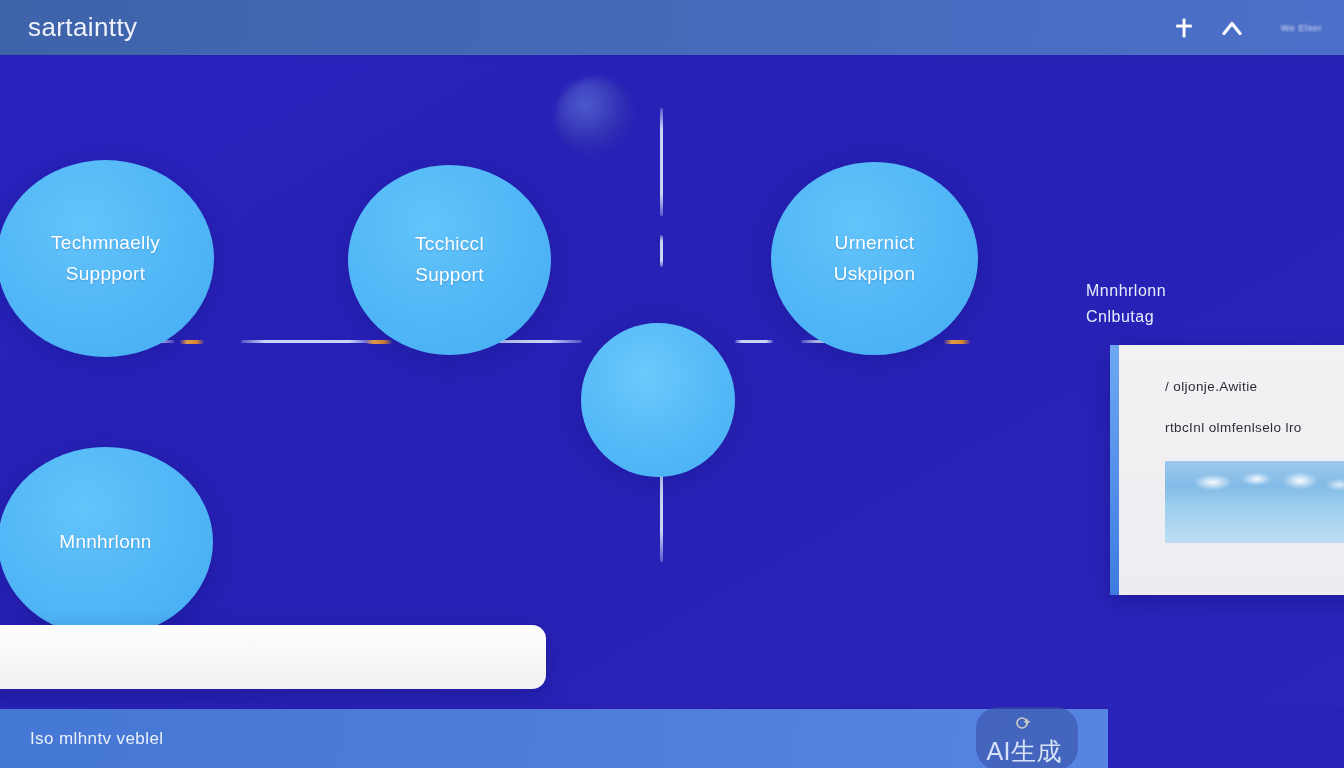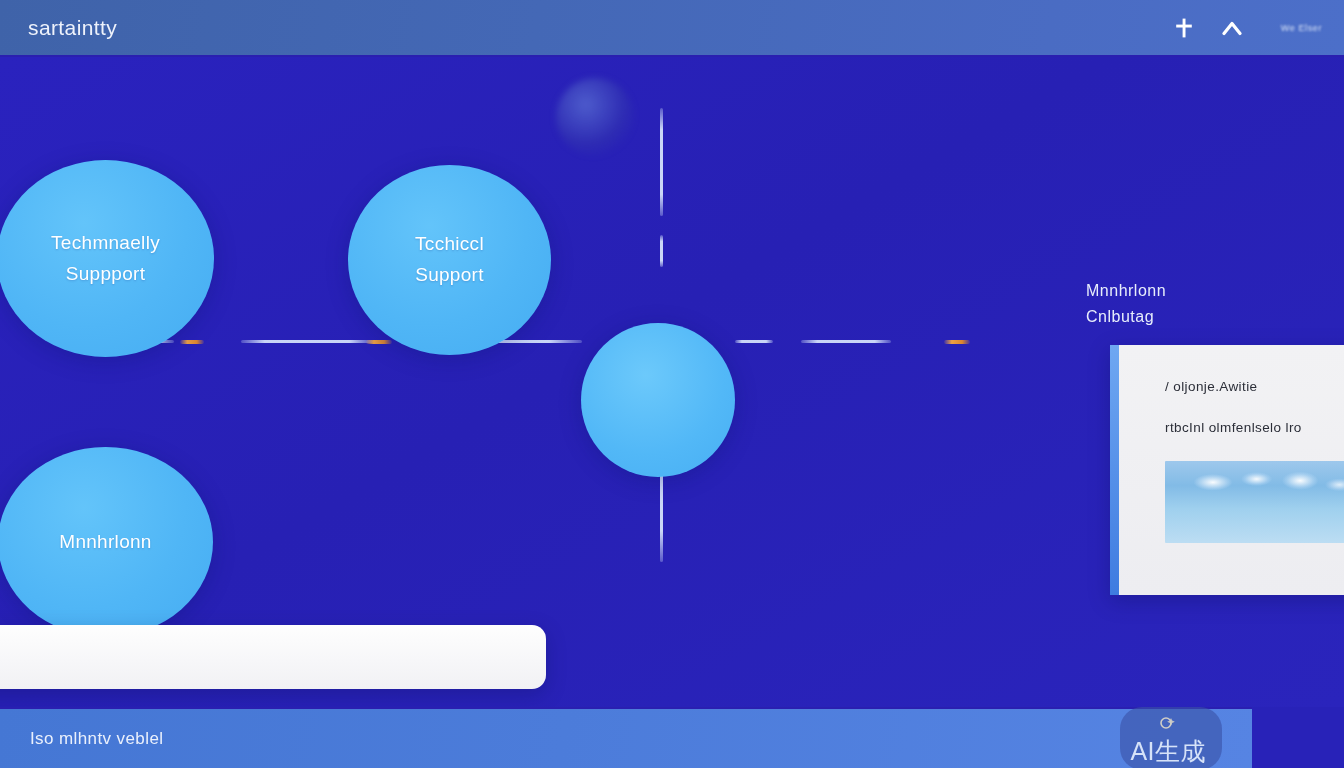--- a/index.html
+++ b/index.html
@@ -49,21 +49,21 @@
     left: 0; top: 0;
     width: 1344px; height: 57px;
     background: linear-gradient(100deg, #3F63A9 0%, #4468B6 40%, #4A6CC3 78%, #4C6FC9 100%);
     display: flex;
     align-items: center;
     padding: 0 22px 0 28px;
     border-bottom: 2px solid #2A1FB0;
   }
   .topbar-title {
     color: #EEF2FB;
-    font-size: 21px;
+    font-size: 26px;
     letter-spacing: .4px;
     filter: blur(.45px);
     font-weight: 400;
     flex: 0 0 auto;
   }
   .topbar-spacer { flex: 1 1 auto; }
   .topbar-actions {
     display: flex;
     align-items: center;
     gap: 22px;
@@ -208,21 +208,21 @@
       radial-gradient(ellipse 24px 12px at 62% 24%, rgba(255,255,255,.96) 0%, rgba(185,218,245,.5) 55%, rgba(185,218,245,0) 76%),
       radial-gradient(ellipse 18px 8px at 80% 29%, rgba(245,250,255,.8) 0%, rgba(180,212,242,.4) 60%, rgba(180,212,242,0) 80%),
       linear-gradient(180deg, #9EC8EC 0%, #82BBE6 30%, #9FD0EE 58%, #BCDDF3 100%);
     filter: blur(.5px);
   }
 
   
   .bottombar {
     position: absolute;
     left: 0; top: 707px;
-    width: 1252px; height: 61px;
+    width: 1108px; height: 61px;
     background: linear-gradient(100deg, #4577D4 0%, #4C7CDA 45%, #5684E3 100%);
     display: flex;
     align-items: center;
     padding: 0 24px 0 30px;
     border-top: 2px solid #2A1FB0;
   }
   .bottombar-text {
     color: #EAF0FC;
     font-size: 17px;
     letter-spacing: .4px;
@@ -298,20 +298,24 @@
     <div class="node" id="node-tl">
       <div class="lbl">Techmnaelly
 Suppport</div>
     </div>
 
     <div class="node" id="node-tm">
       <div class="lbl">Tcchiccl
 Support</div>
     </div>
 
+    <div class="node" id="node-tr">
+      <div class="lbl">Urnernict
+Uskpipon</div>
+    </div>
 
     <div class="node" id="node-bl">
       <div class="lbl">Mnnhrlonn</div>
     </div>
 
 
 
     <div class="node" id="node-hub">
       <div class="lbl"></div>
     </div>

